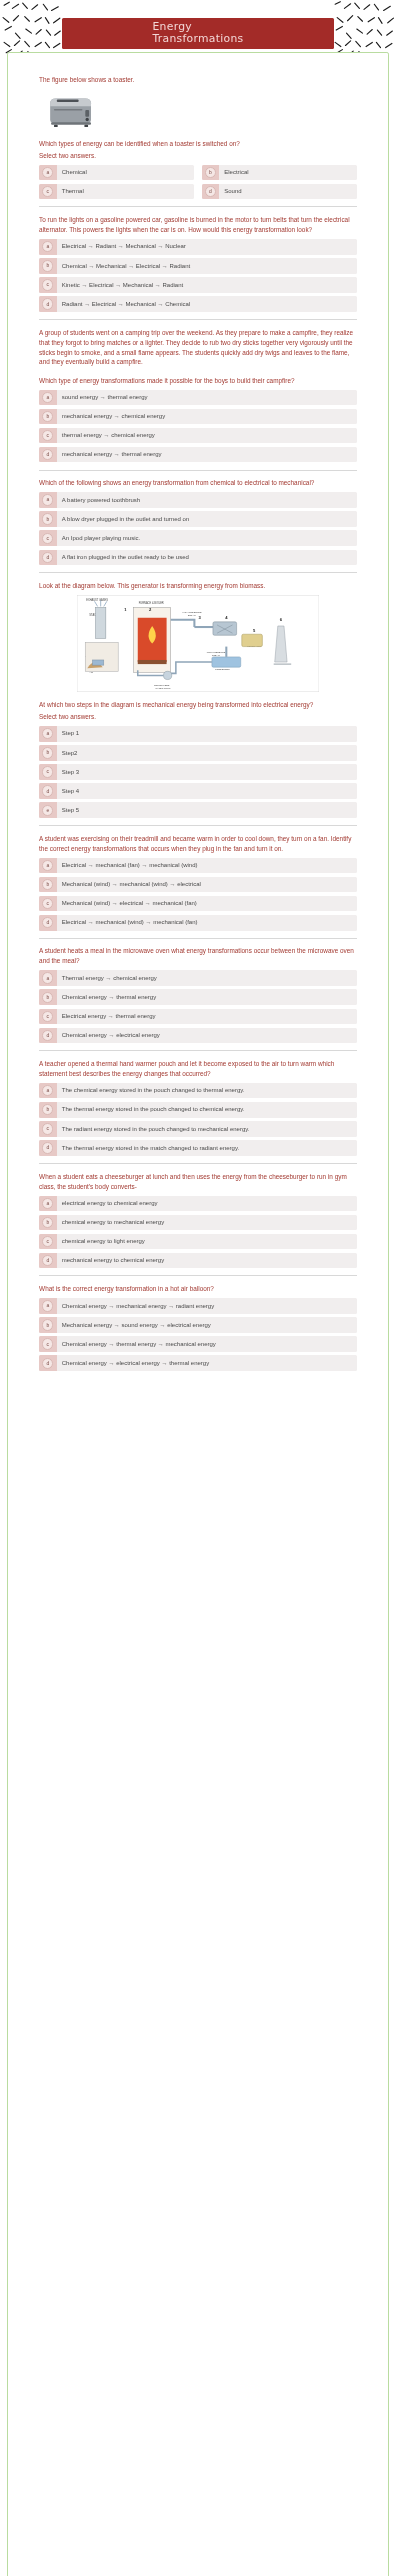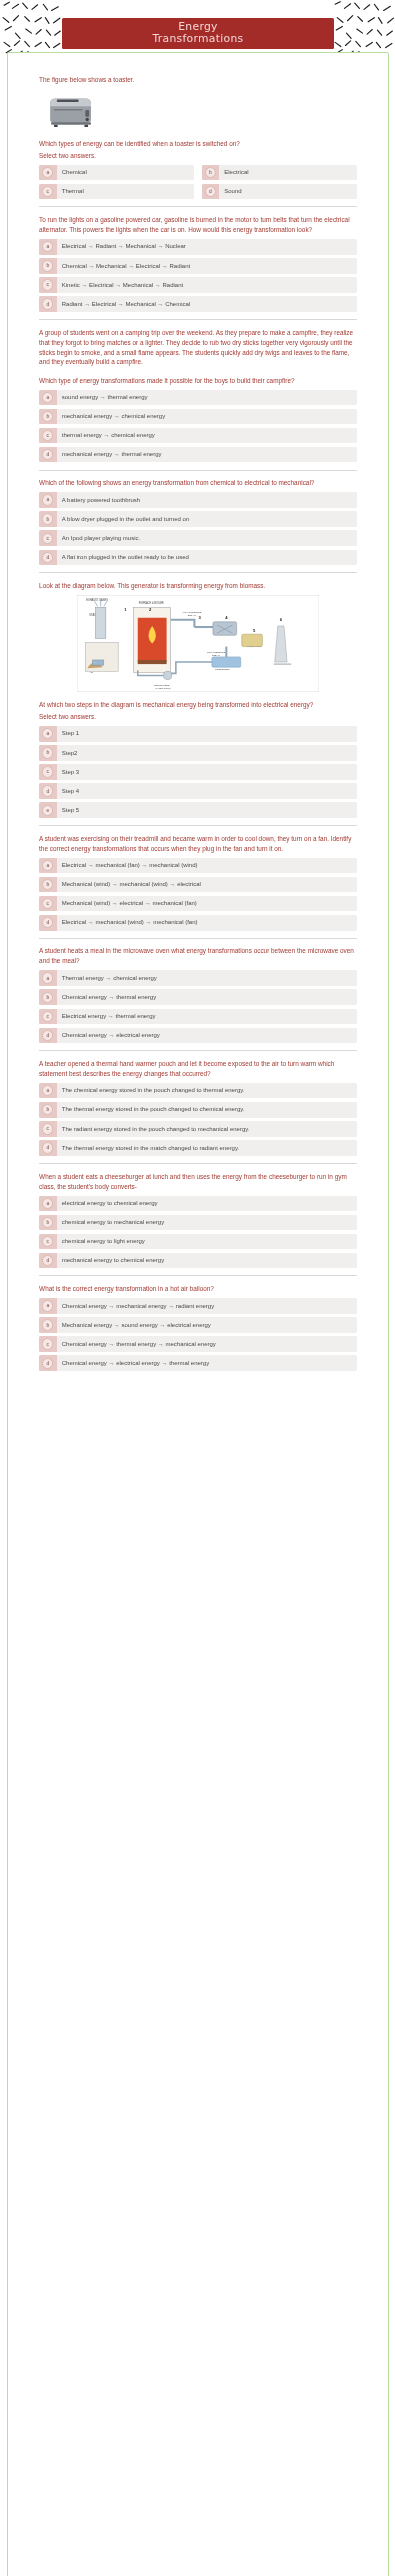--- a/index.html
+++ b/index.html
@@ -47,21 +47,20 @@
     border-radius:1.5px;
     display:flex;
     align-items:center;
     justify-content:center;
     z-index:5;
   }
   .title-banner .t{
     color:#f3d7d6;
     font-size:10.8px;
     line-height:1.15;
-    text-align:center;
     font-family:"DejaVu Sans", sans-serif;
     letter-spacing:0.3px;
   }
   .content{
     position:relative;
     z-index:2;
     padding:13.4px 21.6px 20.6px 21.6px;
   }
   .q{
     margin-bottom:3.1px;

